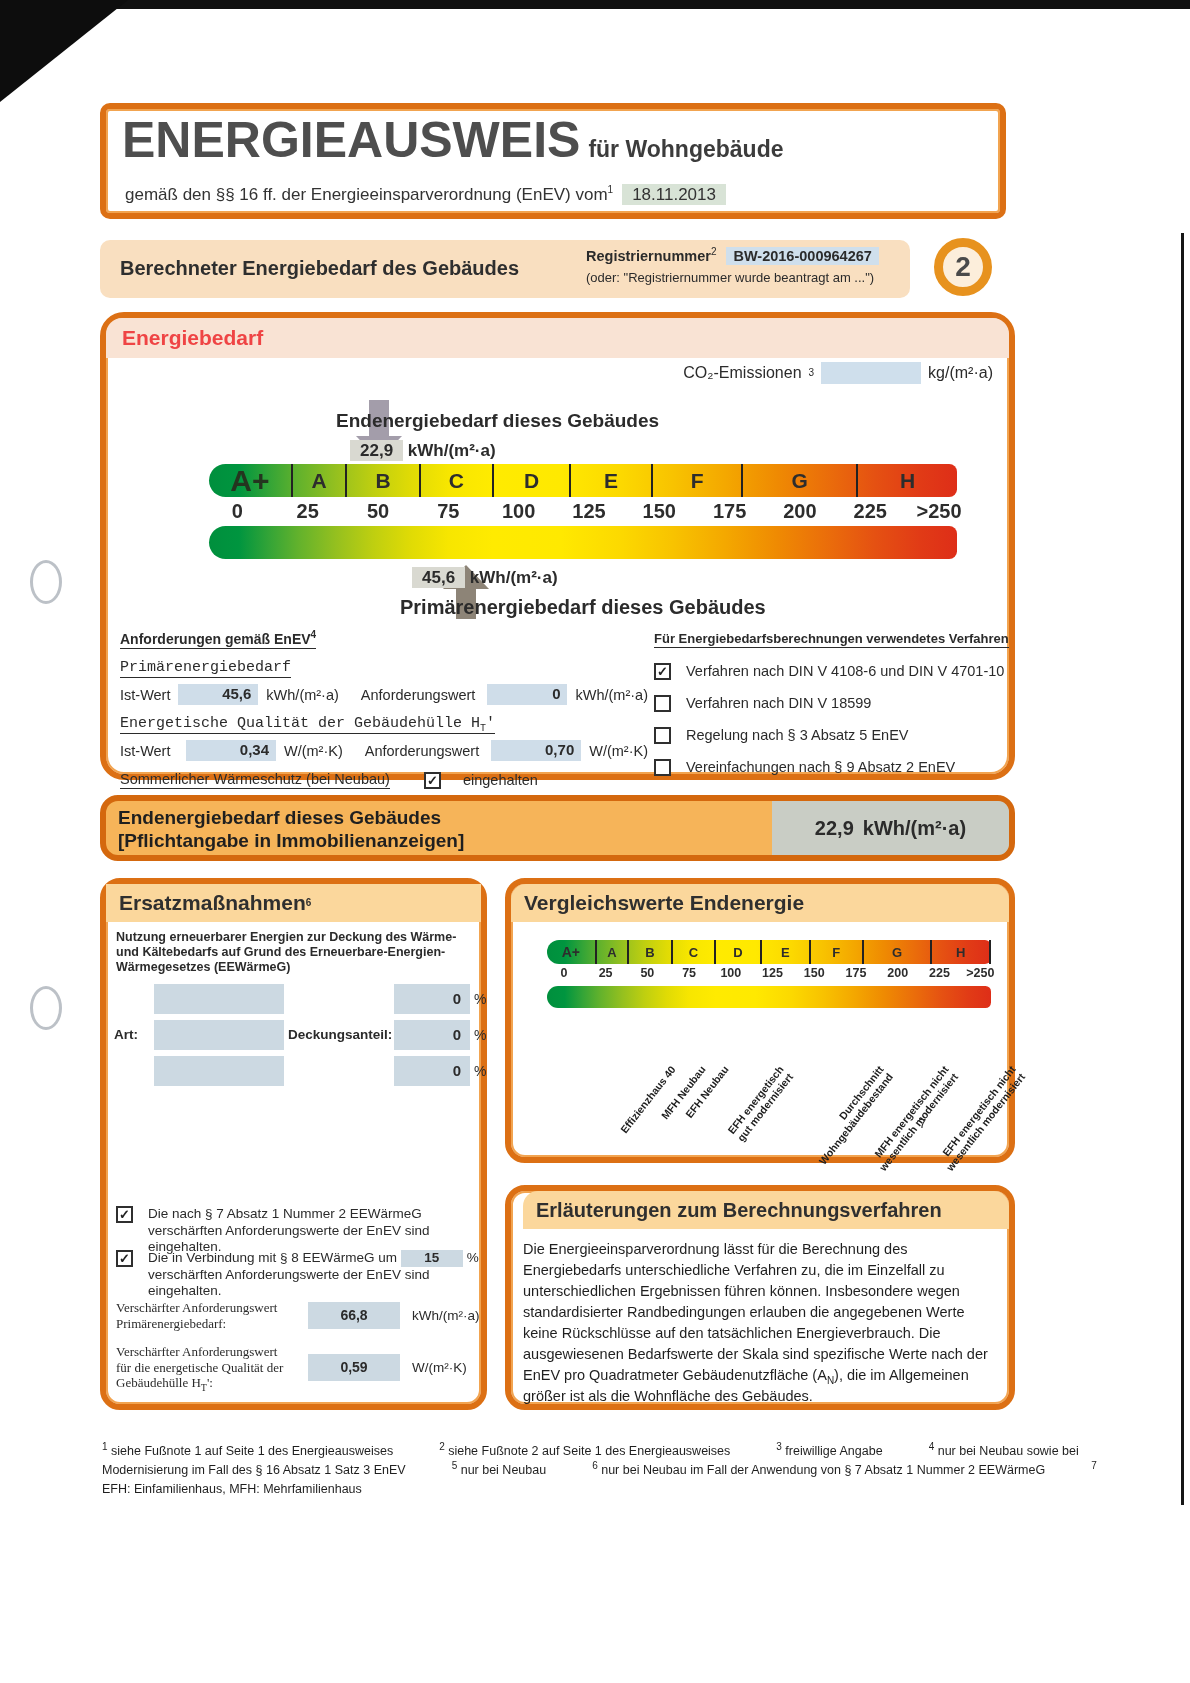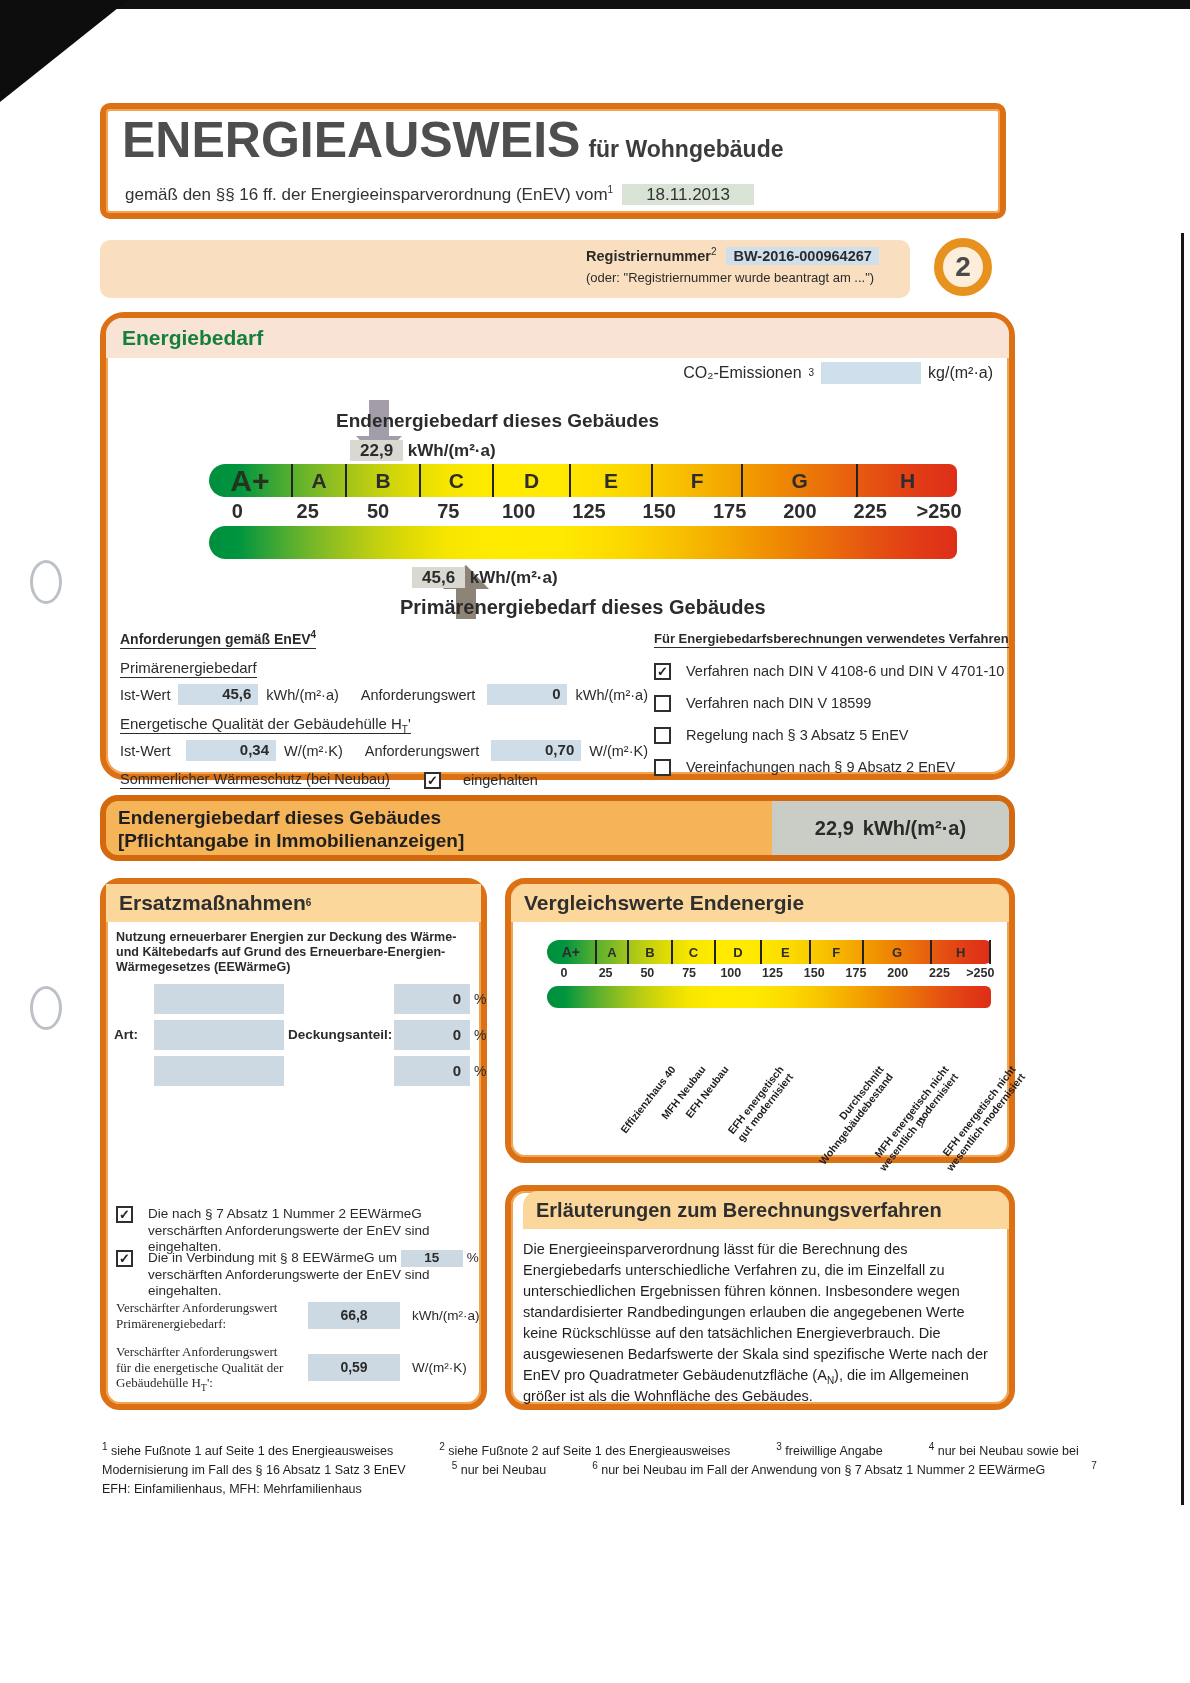--- a/index.html
+++ b/index.html
@@ -20,38 +20,38 @@
 
   .obox{border:6px solid #dc7014;box-sizing:border-box;background:#fff;
         box-shadow:inset 0 0 0 2px #f2a450;}
 
   
   .hdr-box{position:absolute;left:100px;top:103px;width:906px;height:116px;border-radius:10px;}
   .hdr-title{position:absolute;left:16px;top:2px;white-space:nowrap;}
   .t1{font-size:50px;font-weight:bold;color:#4e4e4e;}
   .t2{font-size:23px;font-weight:bold;color:#3c3c3c;margin-left:8px;}
   .hdr-sub{position:absolute;left:19px;top:76px;font-size:17px;color:#333;}
-  .date-box{background:#d8e3d6;padding:1px 24px;margin-left:9px;}
+  .date-box{background:#d8e3d6;padding:1px 10px;margin-left:9px;}
 
   
   .reg-bar{position:absolute;left:100px;top:240px;width:810px;height:58px;background:#f9dfc0;border-radius:10px;}
   .reg-title{position:absolute;left:20px;top:17px;font-size:20px;font-weight:bold;color:#2e2e2e;}
   .reg-right{position:absolute;left:486px;top:8px;font-size:14.5px;}
   .reg-num{background:#cfdfec;padding:1px 7px;margin-left:10px;font-weight:bold;}
   .reg-line2{margin-top:6px;font-size:13px;}
   .page-badge{position:absolute;left:934px;top:238px;width:40px;height:40px;border:9px solid #e7921e;
               border-radius:50%;background:#fceedb;display:flex;align-items:center;justify-content:center;
               font-size:28px;font-weight:bold;color:#4a4a4a;}
 
   
   .eb-box{position:absolute;left:100px;top:312px;width:915px;height:468px;border-radius:24px;}
   .band-h{height:38px;background:#fbd79c;display:flex;align-items:center;padding-left:13px;
           font-size:21px;font-weight:bold;color:#2f2f2f;border-radius:15px 15px 0 0;}
   .eb-band{position:absolute;left:0;right:0;top:0;height:40px;background:#f9e3d4;border-radius:16px 16px 0 0;}
-  .eb-title{position:absolute;left:16px;top:8px;font-size:21px;font-weight:bold;color:#15803d;}
+  .eb-title{position:absolute;left:16px;top:8px;font-size:21px;font-weight:bold;color:#ef4444;}
   .co2-row{position:absolute;right:16px;top:44px;display:flex;align-items:center;gap:7px;font-size:16px;}
   .co2-box{width:100px;height:22px;background:#cfdfec;}
 
   .arrow-down{position:absolute;left:250px;top:82px;width:46px;}
   .ad-stem{width:20px;height:36px;background:#a39daa;margin:0 auto;}
   .ad-head{width:0;height:0;border-left:23px solid transparent;border-right:23px solid transparent;
            border-top:24px solid #a39daa;}
   .ee-label{position:absolute;left:230px;top:92px;font-size:19px;font-weight:bold;}
   .ee-value{position:absolute;left:244px;top:123px;font-size:17px;font-weight:bold;}
   .gbox{background:#d9d9d1;padding:1px 10px;}
@@ -72,21 +72,21 @@
   .arrow-up{position:absolute;left:337px;top:247px;width:46px;}
   .au-head{width:0;height:0;border-left:23px solid transparent;border-right:23px solid transparent;
            border-bottom:24px solid #8d8477;}
   .au-stem{width:20px;height:30px;background:#8d8477;margin:0 auto;}
   .pe-value{position:absolute;left:306px;top:250px;font-size:17px;font-weight:bold;}
   .pe-label{position:absolute;left:294px;top:278px;font-size:20px;font-weight:bold;}
 
   .u-line{display:inline-block;border-bottom:1.5px solid #2b2b2b;padding-bottom:1px;}
   .anf-col{position:absolute;left:14px;top:313px;width:528px;font-size:14.5px;}
   .h1u{font-weight:bold;font-size:14px;}
-  .h2u{font-size:15px;margin-top:10px;}
+  .h2u{font-size:15px;margin-top:10px;font-family:Liberation Mono, monospace;}
   .vrow{display:flex;align-items:center;margin-top:6px;}
   .vrow .lbl{width:66px;}
   .vfield{width:90px;height:21px;background:#cfdde9;font-weight:bold;font-size:15px;text-align:right;
           padding:1px 7px 0 0;box-sizing:border-box;}
   .vrow .unit{margin-left:8px;}
   .anf-lbl{margin-left:22px;margin-right:12px;}
   .sommer{margin-top:10px;align-items:center;}
   .cb{flex:0 0 auto;width:17px;height:17px;border:2px solid #2f2f2f;box-sizing:border-box;
       font-size:13px;line-height:13px;text-align:center;font-weight:bold;background:#fff;color:#222;}
   .sommer .cb{margin-left:34px;margin-right:22px;}
@@ -166,20 +166,21 @@
   <div class="hdr-box obox">
     <div class="hdr-title">
       <span class="t1">ENERGIEAUSWEIS</span><span class="t2">für Wohngebäude</span>
     </div>
     <div class="hdr-sub">
       <span>gemäß den §§ 16 ff. der Energieeinsparverordnung (EnEV) vom</span><sup>1</sup><span class="date-box">18.11.2013</span>
     </div>
   </div>
 
   <div class="reg-bar">
+    <div class="reg-title">Berechneter Energiebedarf des Gebäudes</div>
     <div class="reg-right">
       <div class="reg-line1">
         <span class="b">Registriernummer</span><sup>2</sup><span class="reg-num">BW-2016-000964267</span>
       </div>
       <div class="reg-line2">(oder: "Registriernummer wurde beantragt am ...")</div>
     </div>
   </div>
   <div class="page-badge">
     <span>2</span>
   </div>

